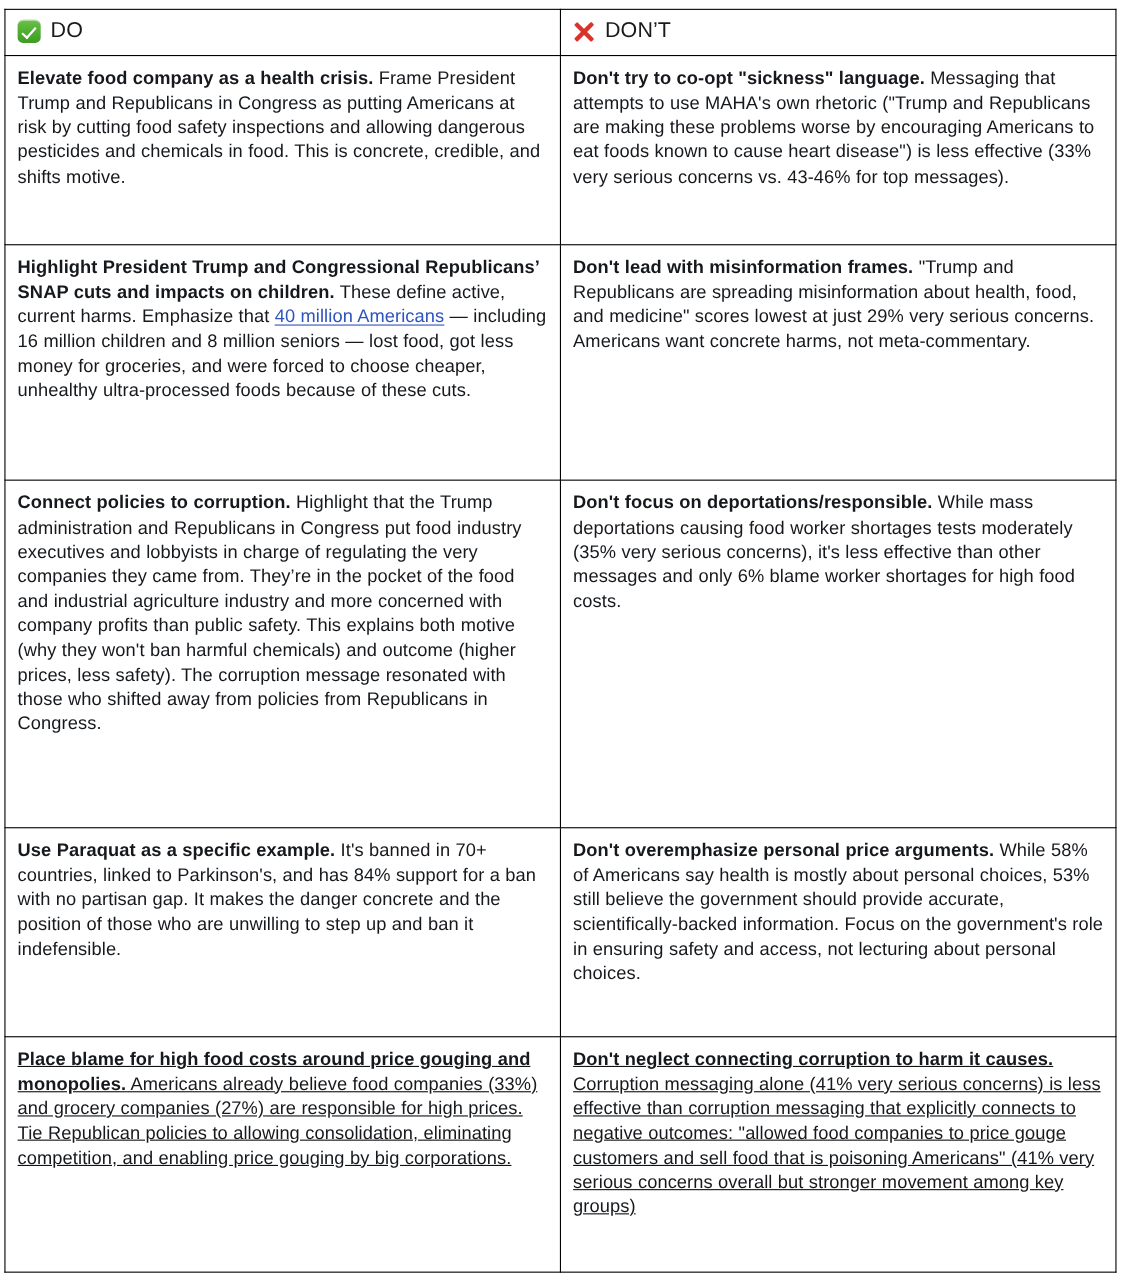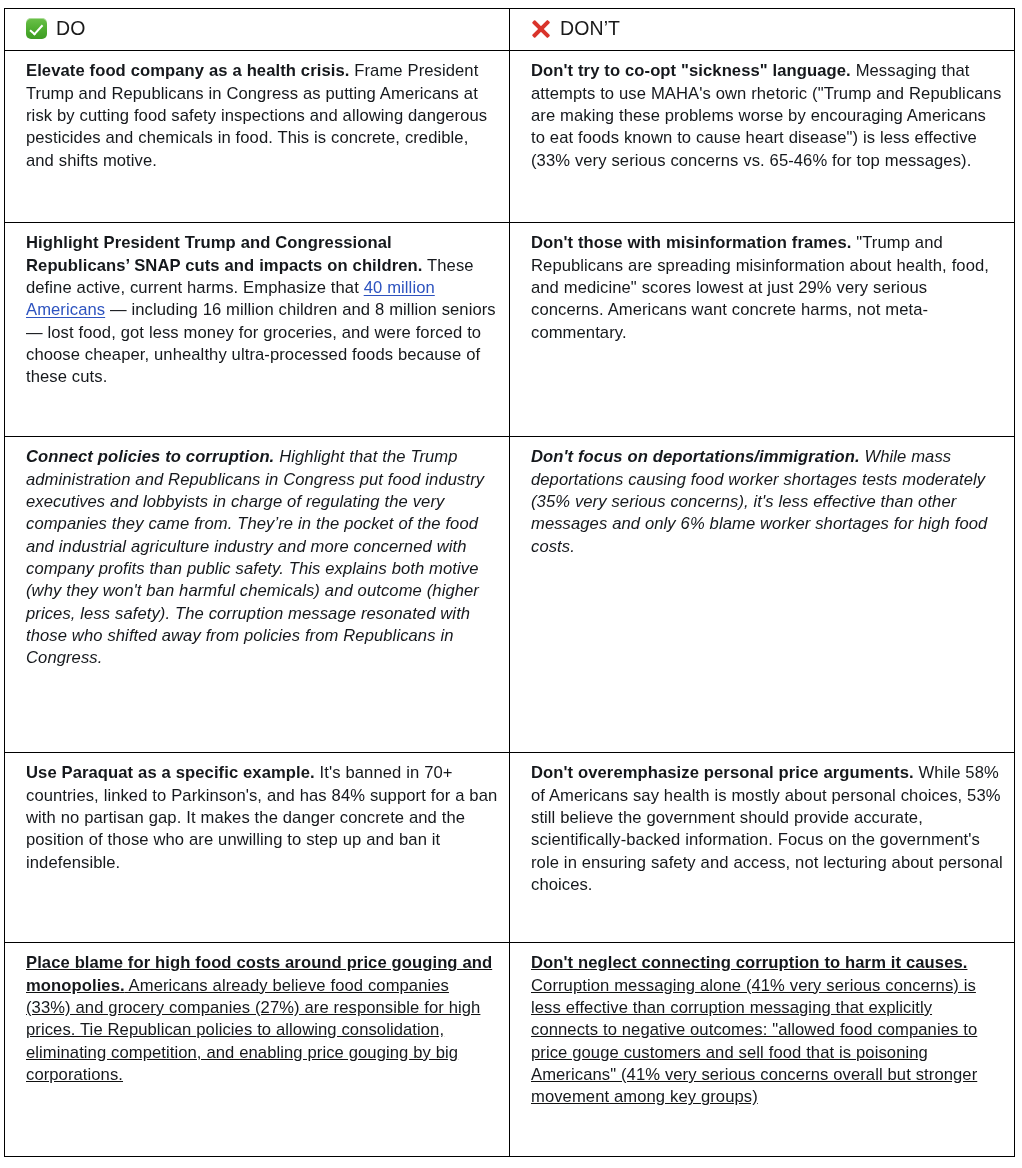--- a/index.html
+++ b/index.html
@@ -29,21 +29,21 @@
     border: 1.6px solid #000000;
   }
   table.dd-table col.c1 { width: 505px; }
   table.dd-table col.c2 { width: 505px; }
 
   table.dd-table th,
   table.dd-table td {
     border: 1.6px solid #000000;
     vertical-align: top;
     text-align: left;
-    padding: 9px 11px 11px 21px;
+    padding: 9px 11px 11px 11px;
     box-sizing: border-box;
   }
 
   thead th {
     padding-top: 8px;
     padding-bottom: 9px;
     font-weight: 400;
   }
   .hdr {
     display: flex;
@@ -116,21 +116,21 @@
   .cell-text .lead {
     font-weight: 700;
   }
   .cell-text a.inline-link {
     color: #2d53bf;
     text-decoration: underline;
     text-underline-offset: 2px;
   }
   .r1 td { height: 172px; }
   .r2 td { height: 214px; margin-left: 12px; }
-  .r3 td { height: 316px; font-style: italic; }
+  .r3 td { height: 316px; }
   .r4 td { height: 190px; }
   .r5 td { height: 214px; text-decoration: underline; }
 </style>
 </head>
 <body>
 
 <div class="page">
   <table class="dd-table">
     <colgroup>
         <col class="c1">
@@ -152,39 +152,39 @@
         </th>
       </tr>
     </thead>
     <tbody>
 
       <tr class="r1">
         <td>
           <div class="cell-text"><span class="lead">Elevate food company as a health crisis.</span><span> Frame President Trump and Republicans in Congress as putting Americans at risk by cutting food safety inspections and allowing dangerous pesticides and chemicals in food. This is concrete, credible, and shifts motive.</span></div>
         </td>
         <td>
-          <div class="cell-text"><span class="lead">Don't try to co-opt "sickness" language.</span><span> Messaging that attempts to use MAHA's own rhetoric ("Trump and Republicans are making these problems worse by encouraging Americans to eat foods known to cause heart disease") is less effective (33% very serious concerns vs. 65-46% for top messages).</span></div>
+          <div class="cell-text"><span class="lead">Don't try to co-opt "sickness" language.</span><span> Messaging that attempts to use MAHA's own rhetoric ("Trump and Republicans are making these problems worse by encouraging Americans to eat foods known to cause heart disease") is less effective (33% very serious concerns vs. 43-46% for top messages).</span></div>
         </td>
       </tr>
 
       <tr class="r2">
         <td>
           <div class="cell-text"><span class="lead">Highlight President Trump and Congressional Republicans’ SNAP cuts and impacts on children.</span><span> These define active, current harms. Emphasize that </span><a class="inline-link" href="#">40 million Americans</a><span> — including 16 million children and 8 million seniors — lost food, got less money for groceries, and were forced to choose cheaper, unhealthy ultra-processed foods because of these cuts.</span></div>
         </td>
         <td>
-          <div class="cell-text"><span class="lead">Don't those with misinformation frames.</span><span> "Trump and Republicans are spreading misinformation about health, food, and medicine" scores lowest at just 29% very serious concerns. Americans want concrete harms, not meta-commentary.</span></div>
+          <div class="cell-text"><span class="lead">Don't lead with misinformation frames.</span><span> "Trump and Republicans are spreading misinformation about health, food, and medicine" scores lowest at just 29% very serious concerns. Americans want concrete harms, not meta-commentary.</span></div>
         </td>
       </tr>
 
       <tr class="r3">
         <td>
           <div class="cell-text"><span class="lead">Connect policies to corruption.</span><span> Highlight that the Trump administration and Republicans in Congress put food industry executives and lobbyists in charge of regulating the very companies they came from. They’re in the pocket of the food and industrial agriculture industry and more concerned with company profits than public safety. This explains both motive (why they won't ban harmful chemicals) and outcome (higher prices, less safety). The corruption message resonated with those who shifted away from policies from Republicans in Congress.</span></div>
         </td>
         <td>
-          <div class="cell-text"><span class="lead">Don't focus on deportations/immigration.</span><span> While mass deportations causing food worker shortages tests moderately (35% very serious concerns), it's less effective than other messages and only 6% blame worker shortages for high food costs.</span></div>
+          <div class="cell-text"><span class="lead">Don't focus on deportations/responsible.</span><span> While mass deportations causing food worker shortages tests moderately (35% very serious concerns), it's less effective than other messages and only 6% blame worker shortages for high food costs.</span></div>
         </td>
       </tr>
 
       <tr class="r4">
         <td>
           <div class="cell-text"><span class="lead">Use Paraquat as a specific example.</span><span> It's banned in 70+ countries, linked to Parkinson's, and has 84% support for a ban with no partisan gap. It makes the danger concrete and the position of those who are unwilling to step up and ban it indefensible.</span></div>
         </td>
         <td>
           <div class="cell-text"><span class="lead">Don't overemphasize personal price arguments.</span><span> While 58% of Americans say health is mostly about personal choices, 53% still believe the government should provide accurate, scientifically-backed information. Focus on the government's role in ensuring safety and access, not lecturing about personal choices.</span></div>
         </td>

